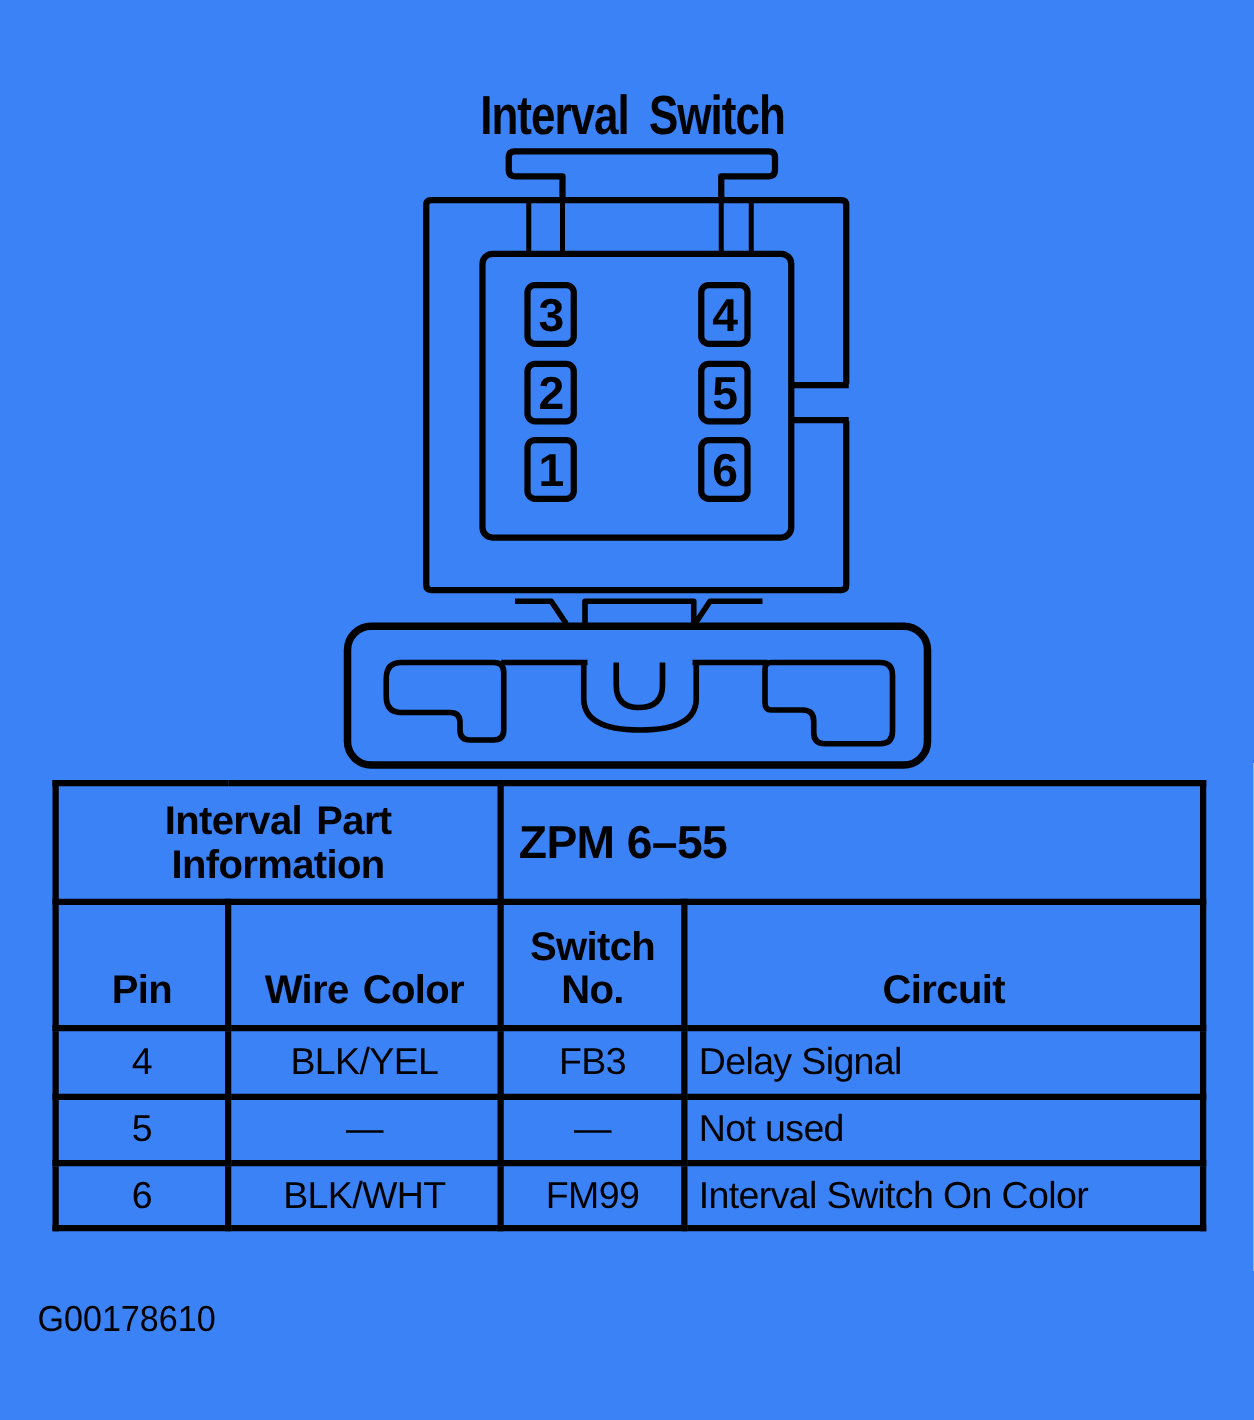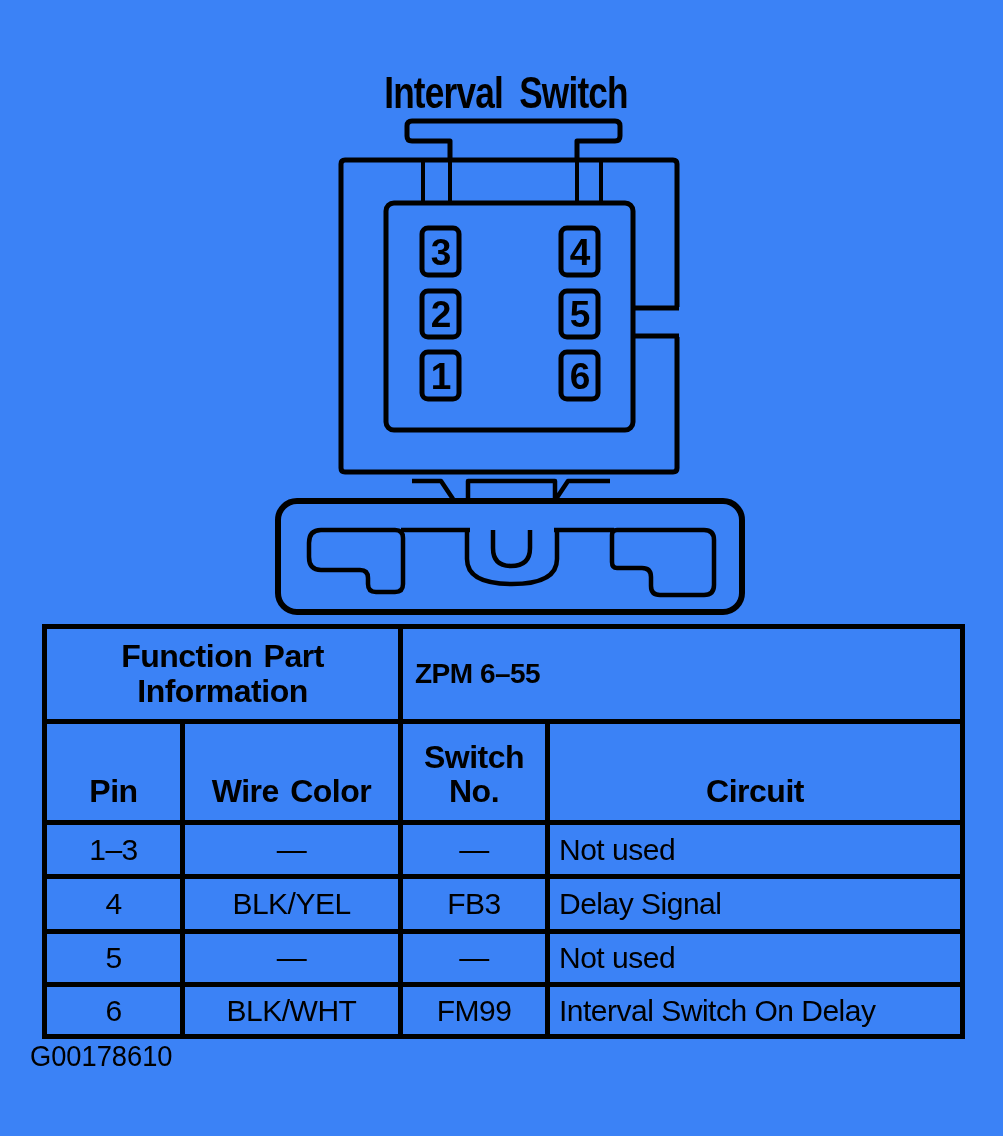--- a/index.html
+++ b/index.html
@@ -13,21 +13,21 @@
   .drawing{position:absolute;left:0;top:0;}
   .drawing path,.drawing rect,.drawing line{fill:none;stroke:#000;}
   .pin-num{font-family:"Liberation Sans",sans-serif;font-size:37px;font-weight:bold;
            fill:#000;stroke:none;text-anchor:middle;}
   
   table.pinout{position:absolute;left:42px;top:624px;width:918px;border-collapse:collapse;
                table-layout:fixed;}
   table.pinout td{border:5px solid #000;overflow:hidden;}
   .hdr{font-weight:bold;font-size:32px;text-align:center;word-spacing:3px;letter-spacing:-0.5px;}
   .part-info{vertical-align:middle;line-height:35px;}
-  .part-no{font-weight:bold;font-size:28px;text-align:left;vertical-align:middle;
+  .part-no{font-weight:bold;font-size:37px;text-align:left;vertical-align:middle;
            padding-left:12px;letter-spacing:-0.5px;}
   .colhdr{vertical-align:bottom;padding:0 10px 12px 10px;line-height:34px;}
   .cell{font-size:30px;text-align:center;vertical-align:middle;letter-spacing:-0.5px;}
   .cell.fn{text-align:left;padding-left:9px;}
   
   .fig-code{position:absolute;left:30px;top:1040px;font-size:29px;letter-spacing:0px;
             transform:scaleX(0.94);transform-origin:0 0;}
 </style>
 </head>
 <body>
@@ -82,51 +82,45 @@
 
   <table class="pinout">
     <colgroup>
       <col style="width:138px">
         <col style="width:218px">
         <col style="width:147px">
         <col style="width:415px">
     </colgroup>
     <tbody>
         <tr style="height:95px">
-      <td colspan="2" class="hdr part-info">Function Part Information</td>
+      <td colspan="2" class="hdr part-info">Interval Part Information</td>
       <td colspan="2" class="part-no">ZPM 6–55</td>
     </tr>
     <tr style="height:101px">
       <td class="hdr colhdr">Pin</td>
       <td class="hdr colhdr">Wire Color</td>
       <td class="hdr colhdr">Switch No.</td>
       <td class="hdr colhdr">Circuit</td>
-    </tr>
-    <tr style="height:54px">
-      <td class="cell">1–3</td>
-      <td class="cell">—</td>
-      <td class="cell">—</td>
-      <td class="cell fn">Not used</td>
     </tr>
     <tr style="height:55px">
       <td class="cell">4</td>
       <td class="cell">BLK/YEL</td>
       <td class="cell">FB3</td>
       <td class="cell fn">Delay Signal</td>
     </tr>
     <tr style="height:53px">
       <td class="cell">5</td>
       <td class="cell">—</td>
       <td class="cell">—</td>
       <td class="cell fn">Not used</td>
     </tr>
     <tr style="height:52px">
       <td class="cell">6</td>
       <td class="cell">BLK/WHT</td>
       <td class="cell">FM99</td>
-      <td class="cell fn">Interval Switch On Delay</td>
+      <td class="cell fn">Interval Switch On Color</td>
     </tr>
   </tbody>
     </table>
 
   <div class="fig-code">G00178610</div>
 
 </div>
 
 </body></html>

